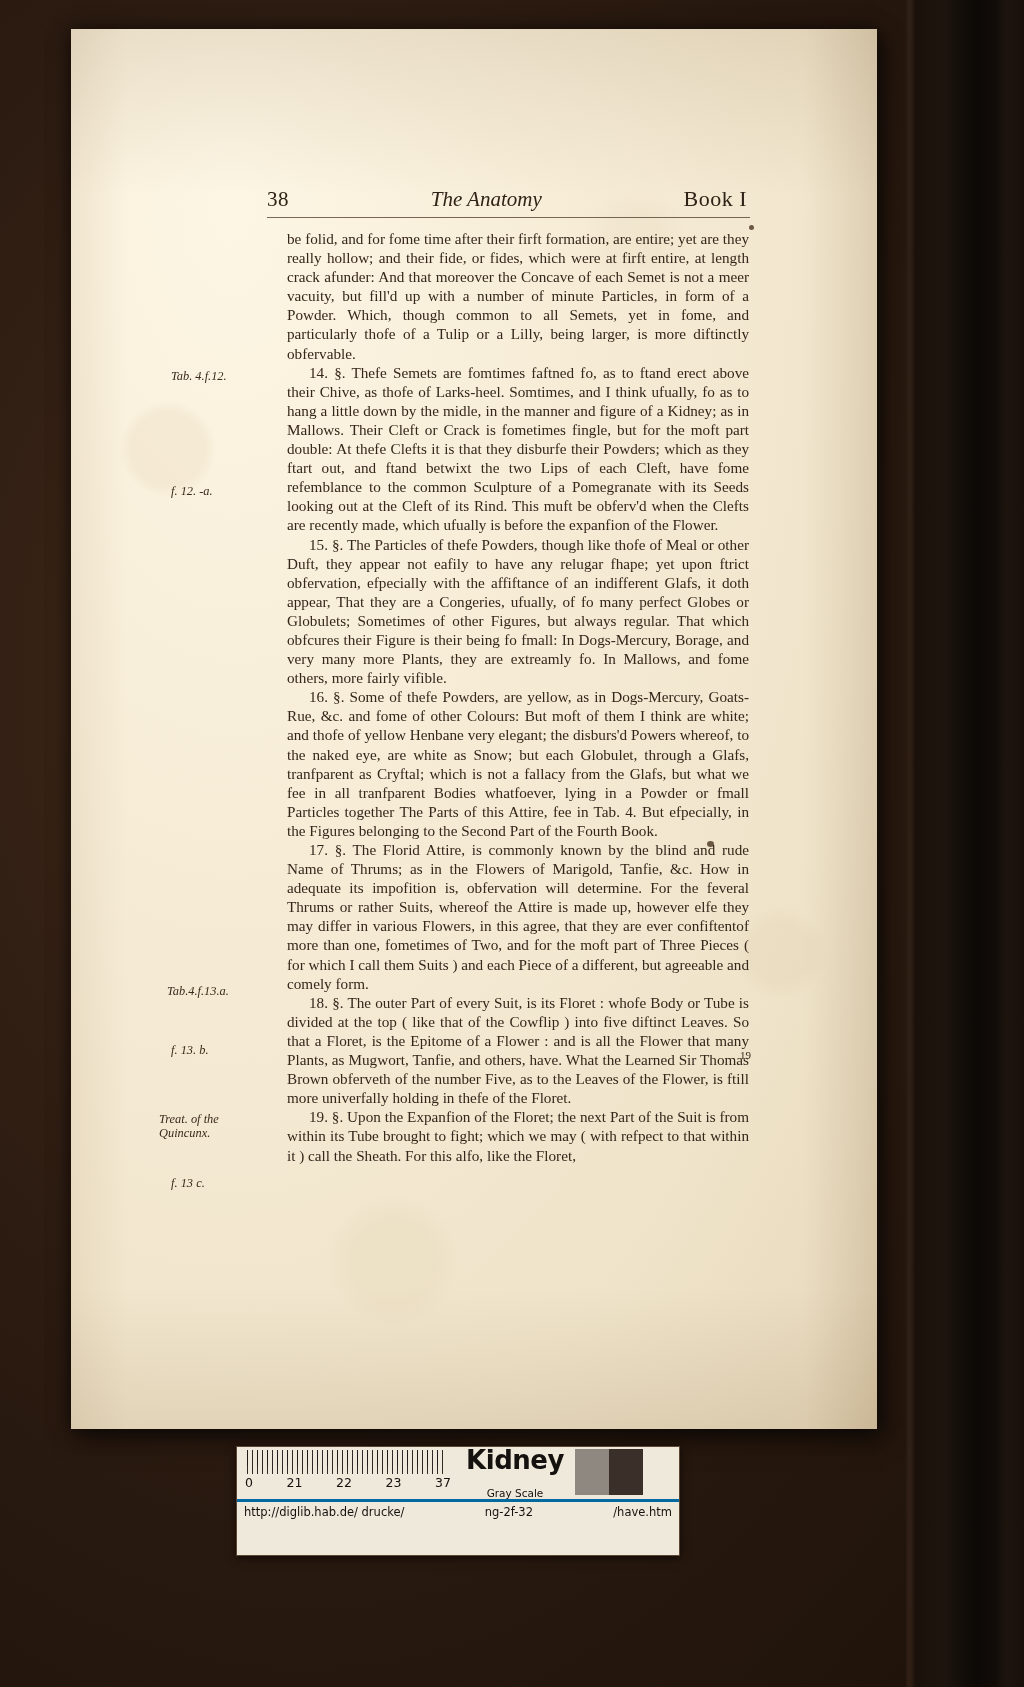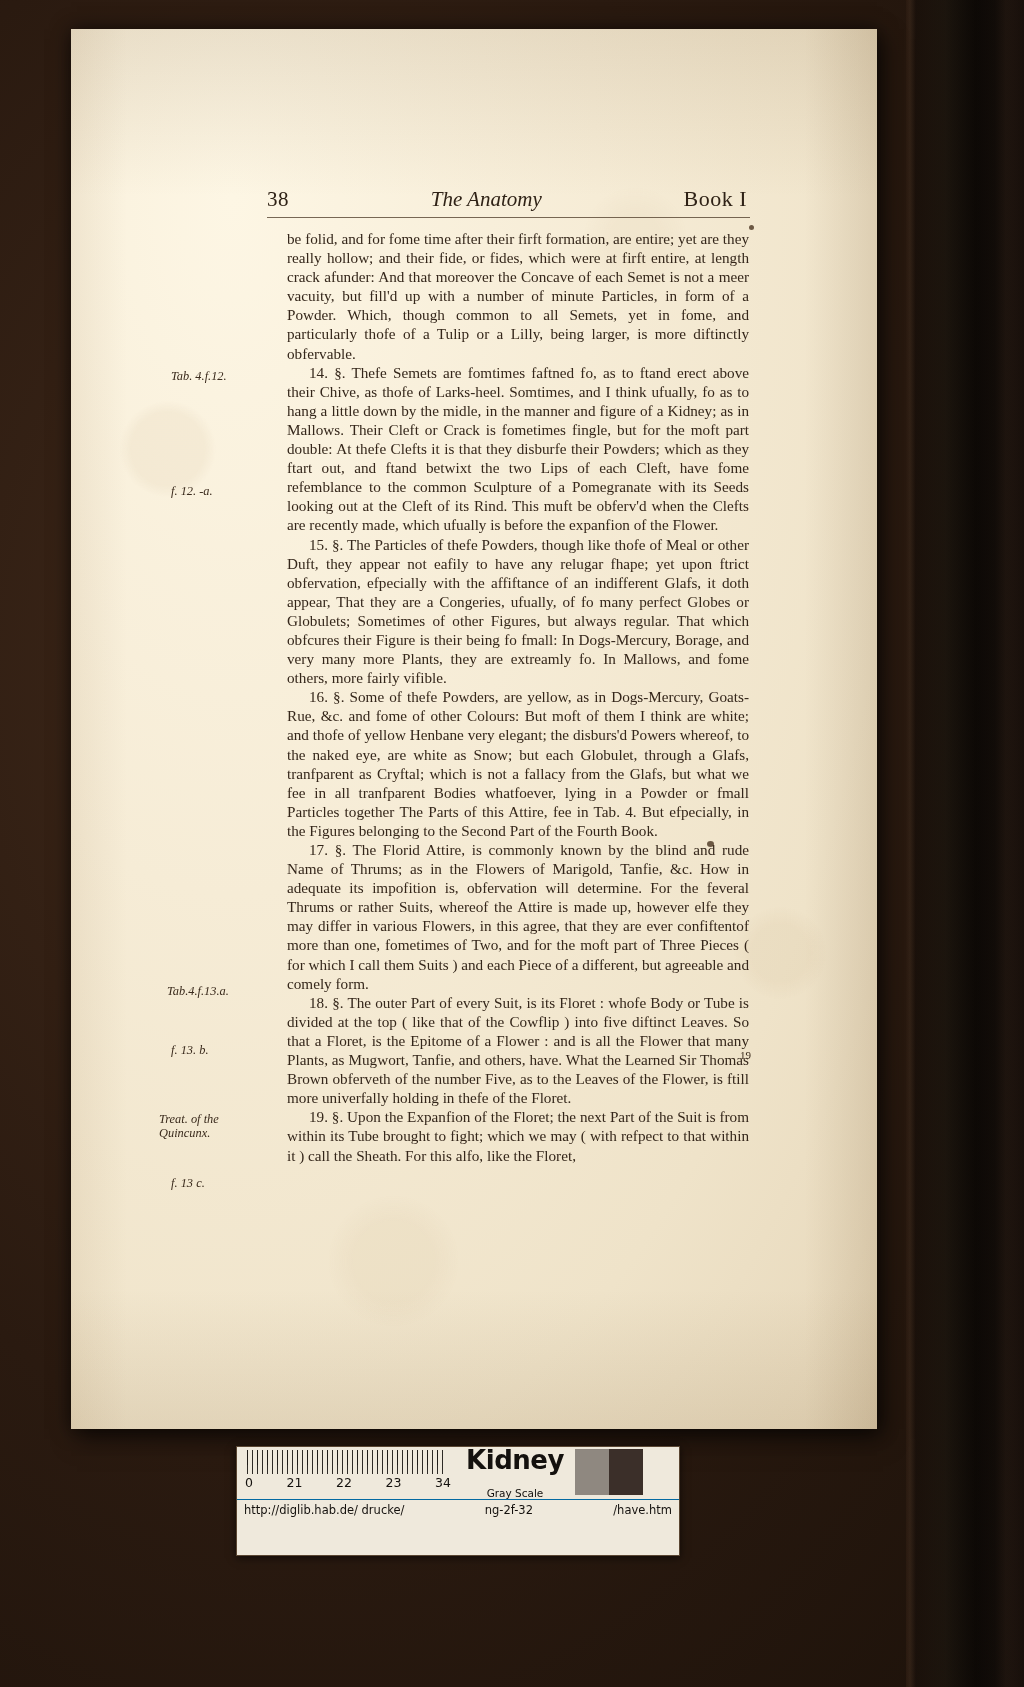--- a/index.html
+++ b/index.html
@@ -133,21 +133,21 @@
     font-size:12.5px;
   }
   .cb-kodak{ width:120px; text-align:center; }
   .kodak-word{ font-size:26px; font-weight:bold; line-height:26px; letter-spacing:-.5px; }
   .kodak-sub{ font-size:10.5px; margin-top:14px; }
   .cb-patches{ display:flex; width:auto; }
   .patch{ width:34px; height:46px; margin-top:2px; }
   .cb-bottom{
     display:flex; align-items:center; justify-content:space-between;
     font-size:11.5px; padding:3px 7px 0 7px;
-    border-top:1px solid #0369a1;
+    border-top:3px solid #0369a1;
   }
   .cb-bottom span{ white-space:nowrap; }
 </style>
 </head>
 <body>
 
 <div class="scan-bg"></div>
 <div class="edge-sliver"></div>
 <div class="gutter"></div>
 <div class="gutter-lines"></div>
@@ -191,21 +191,21 @@
 <div class="colorbar">
   <div class="cb-mid">
     <div class="cb-left">
       <div class="ruler"></div>
       <div class="ruler-2"></div>
       <div class="ruler-nums">
         <span>0</span>
         <span>21</span>
         <span>22</span>
         <span>23</span>
-        <span>34</span>
+        <span>37</span>
       </div>
     </div>
     <div class="cb-kodak">
       <div class="kodak-word">Kidney</div>
       <div class="kodak-sub">Gray Scale</div>
     </div>
     <div class="cb-patches">
       <div class="patch" style="background:#8f8880;"></div>
       <div class="patch" style="background:#3b2f29;"></div>
     </div>

